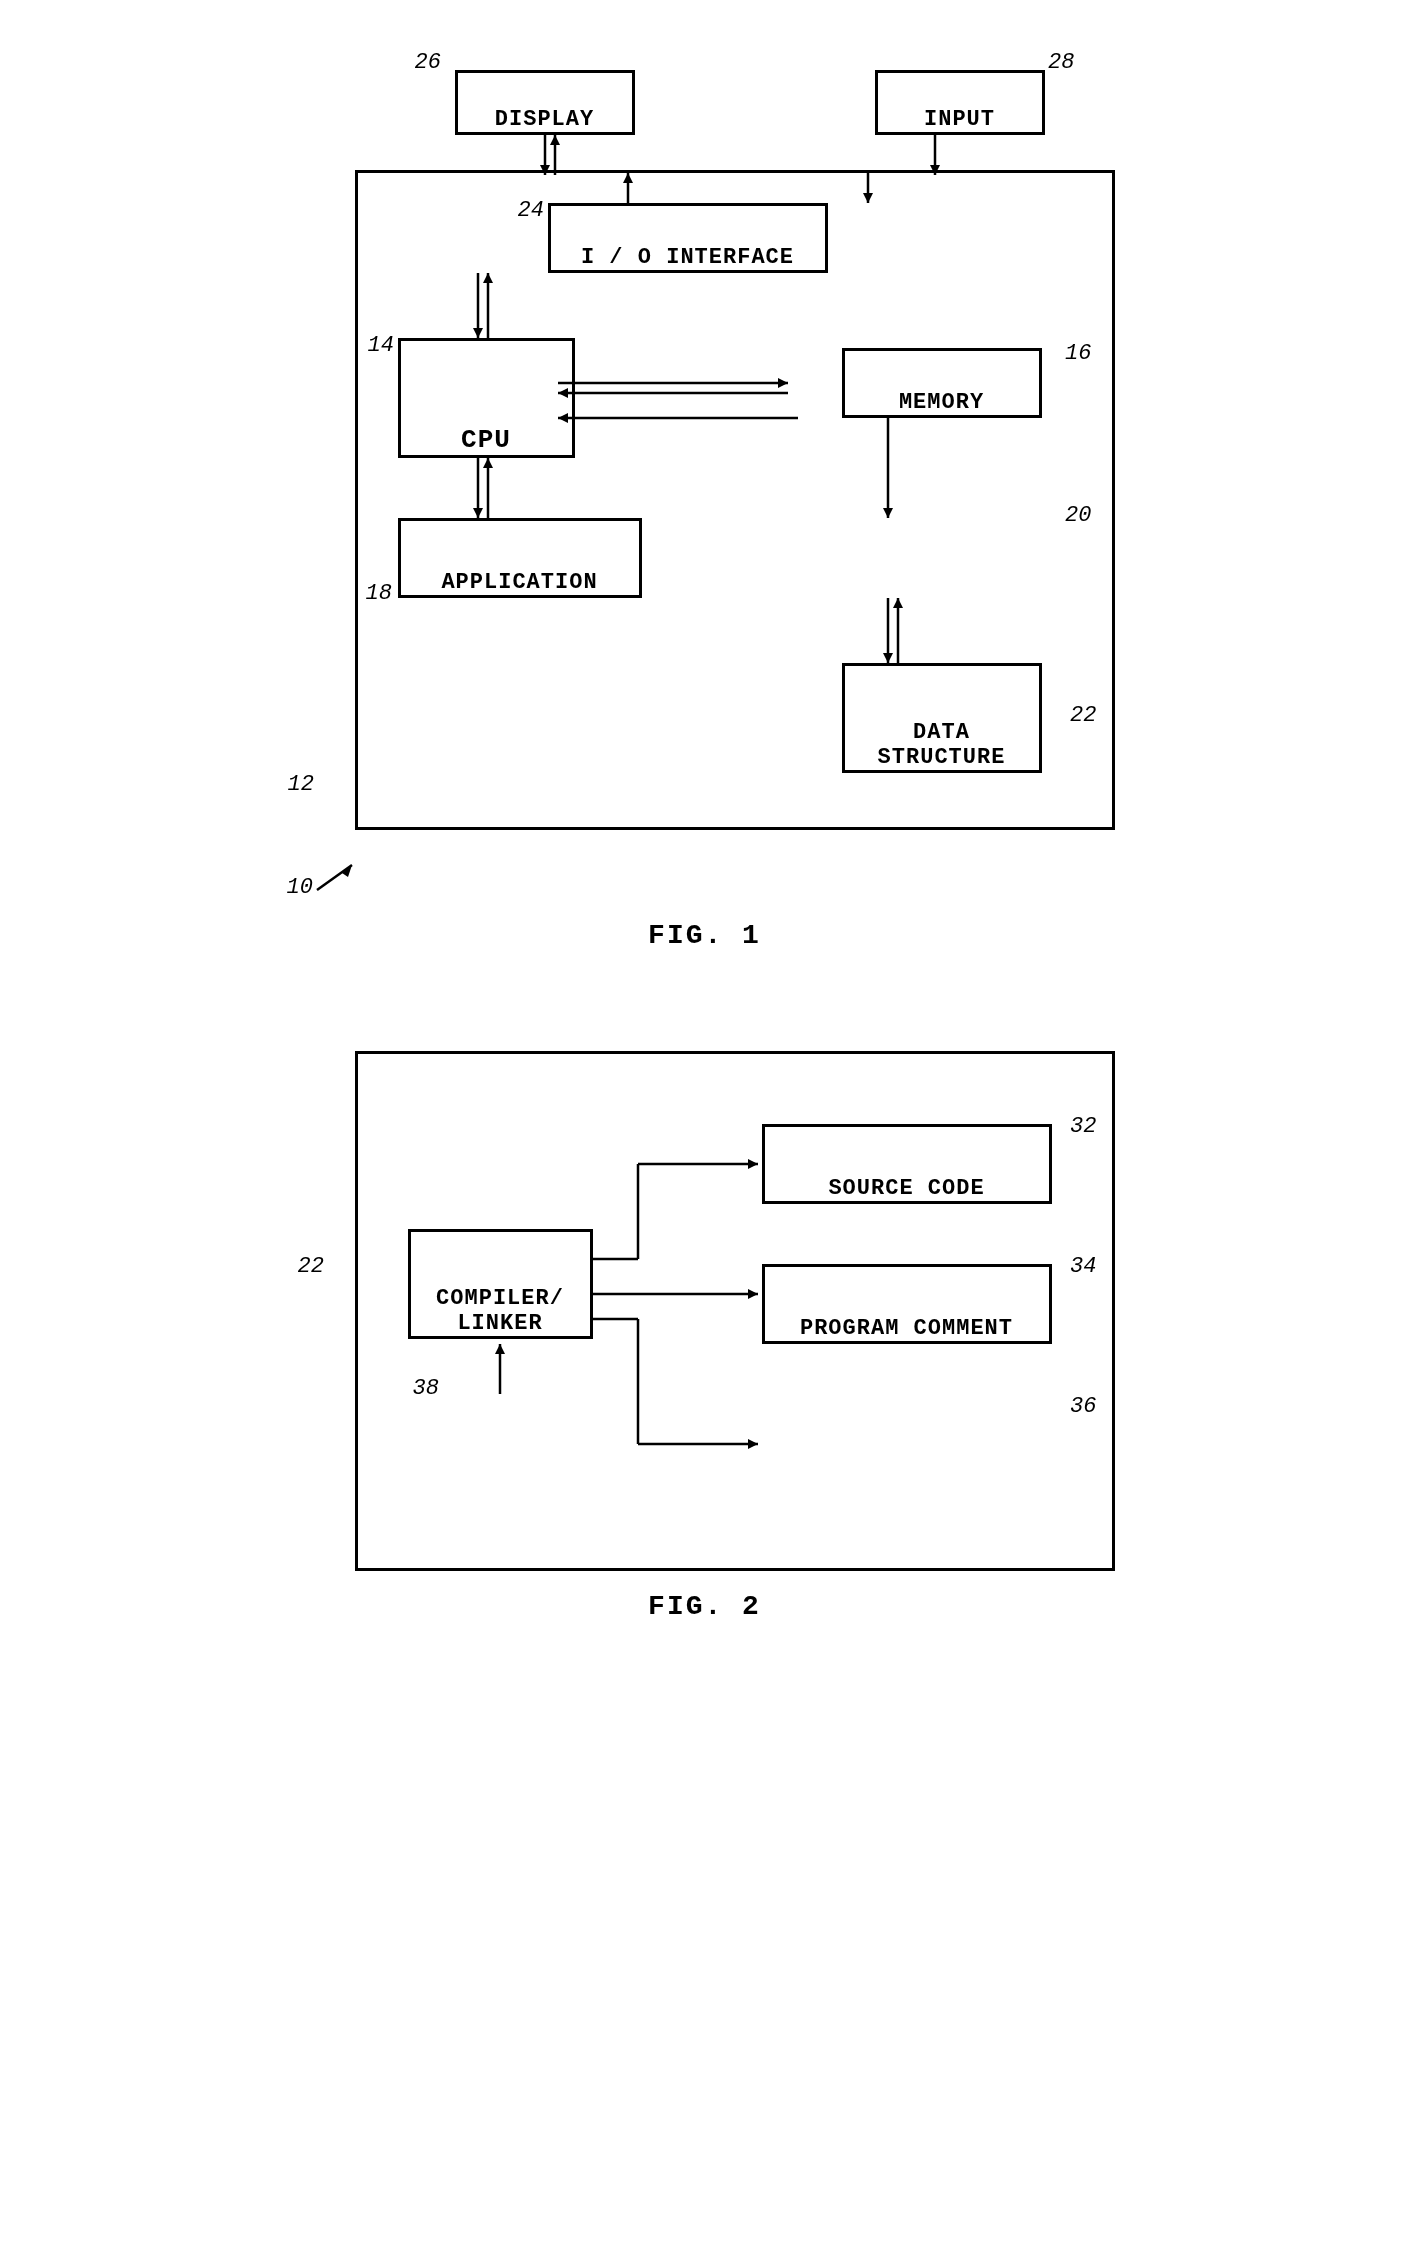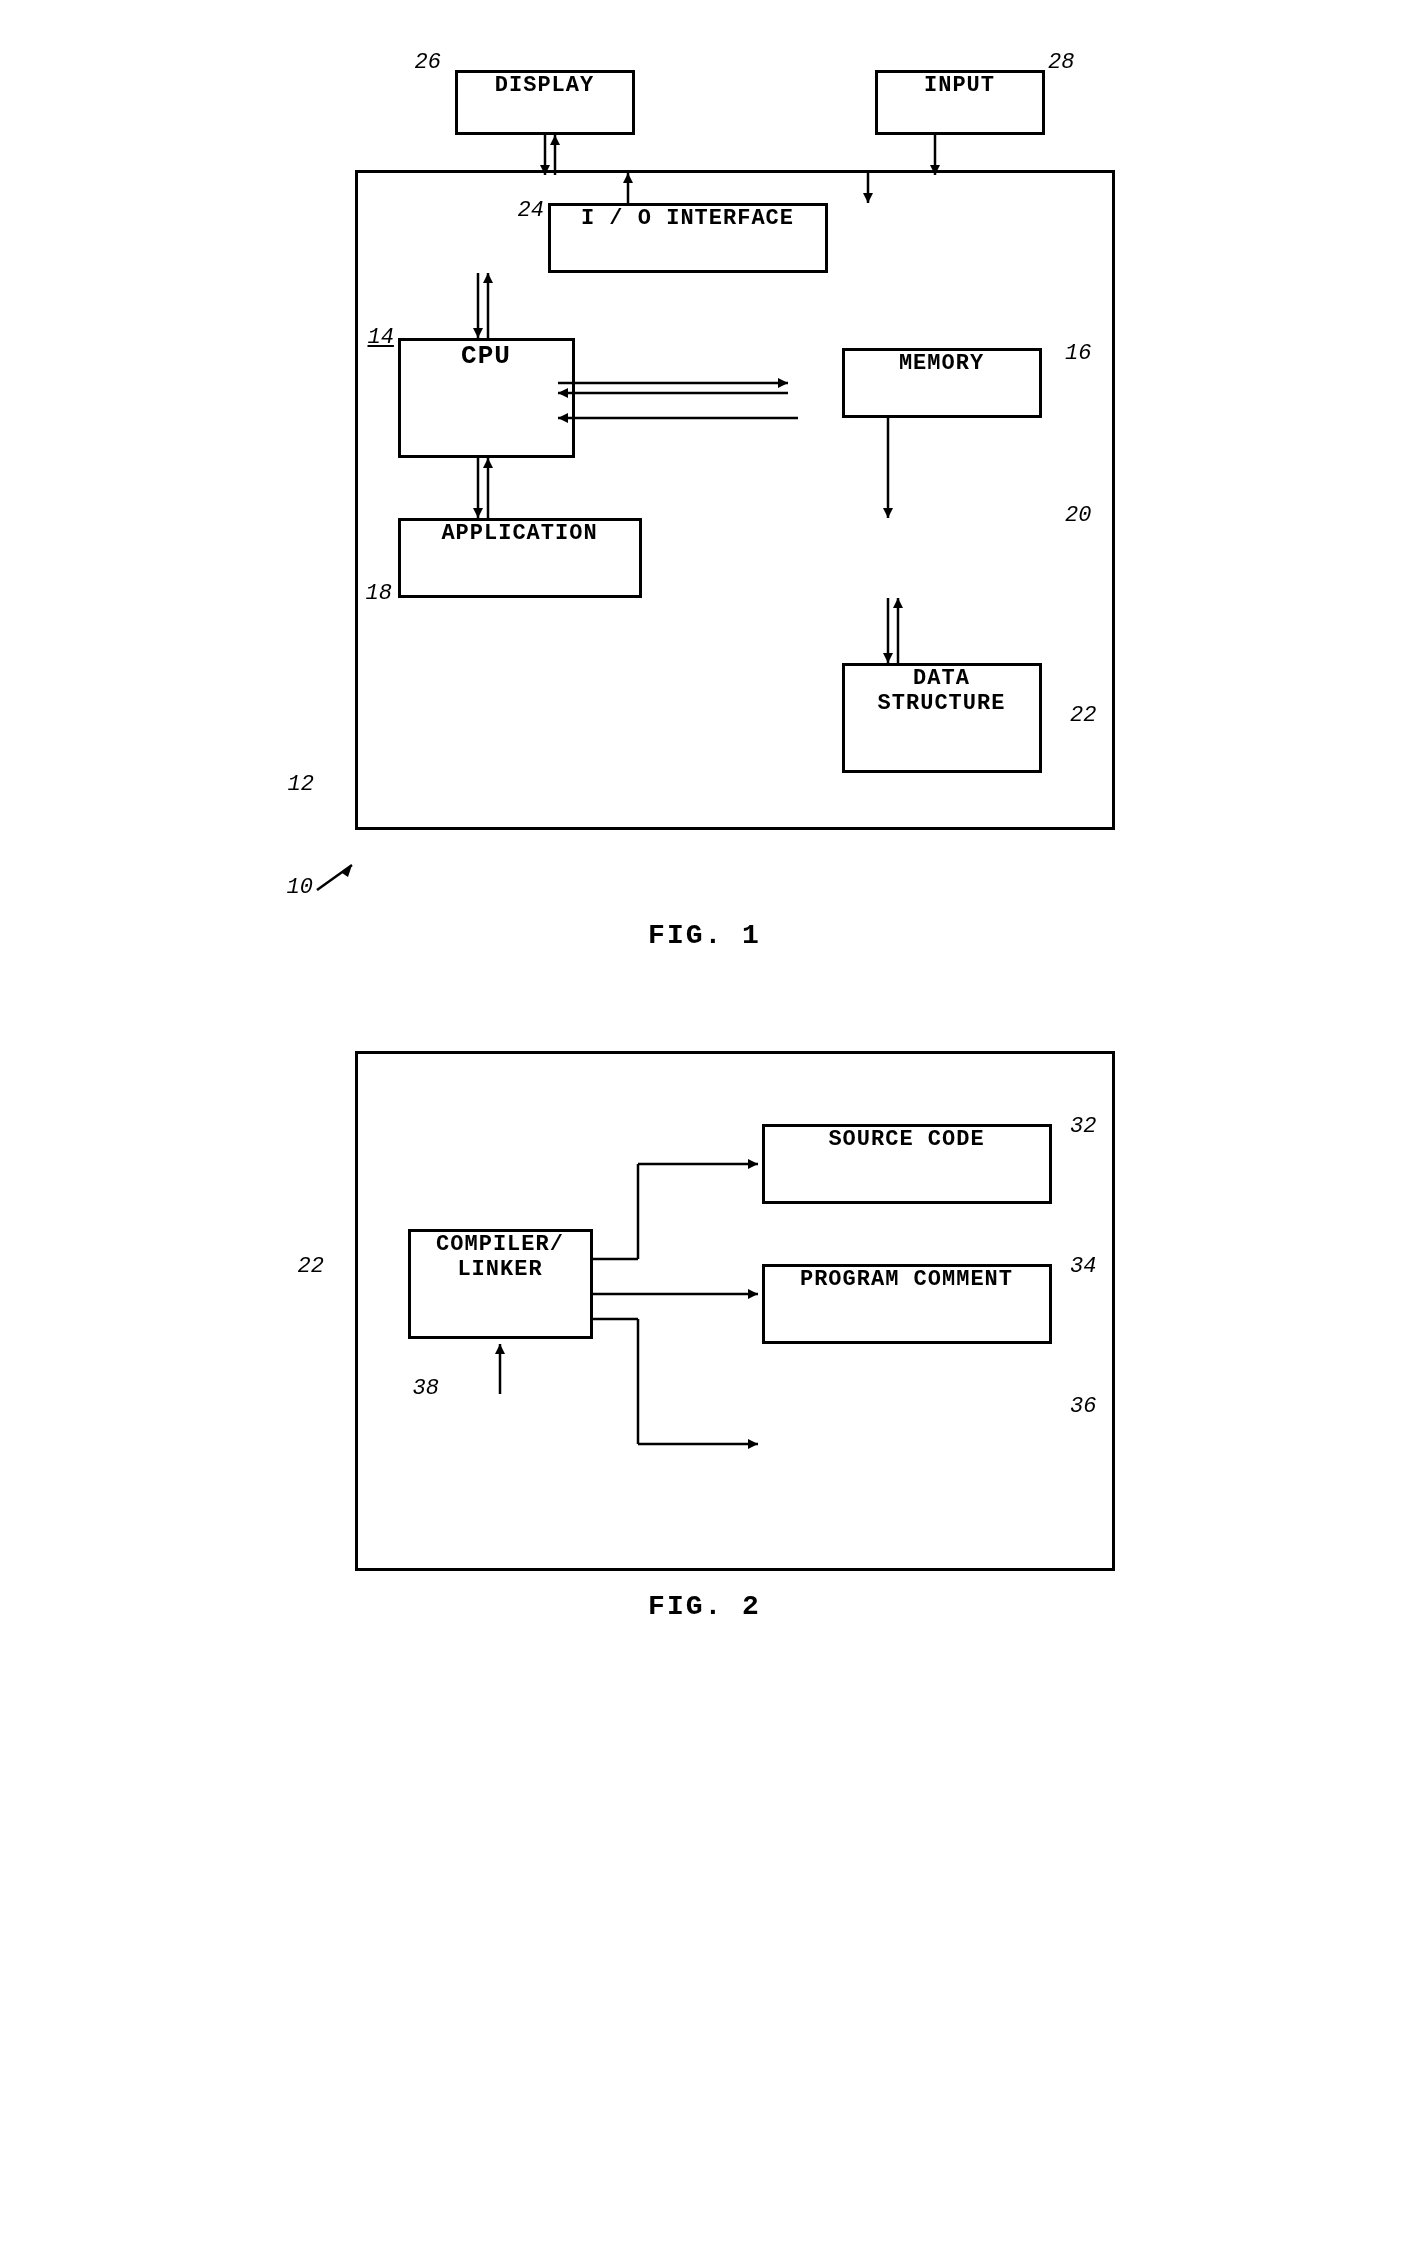--- a/index.html
+++ b/index.html
@@ -49,21 +49,21 @@
       margin-left: 80px;
       border: 3px solid #000;
       position: relative;
       padding: 20px;
     }
 
     .block {
       border: 3px solid #000;
       background: #fff;
       display: flex;
-      align-items: flex-start;
+      align-items: flex-end;
       justify-content: center;
       text-align: center;
       font-size: 22px;
       font-weight: bold;
       letter-spacing: 1px;
       position: absolute;
     }
 
     
     .display-block {
@@ -156,21 +156,21 @@
         <div class="block" style="position:absolute; top:30px; left:190px; width:280px; height:70px;">
           <span>I / O  INTERFACE</span>
         </div>
 
         <div class="ref-label" style="position:absolute; top:25px; left:160px;">24</div>
 
         <div class="block" style="position:absolute; top:165px; left:40px; width:177px; height:120px;">
           <span style="font-size:26px;">CPU</span>
         </div>
 
-        <div class="ref-label" style="position:absolute; top:152px; left:10px;text-decoration:underline;">14</div>
+        <div class="ref-label" style="position:absolute; top:160px; left:10px;">14</div>
 
         <div class="block" style="position:absolute; top:175px; right:70px; width:200px; height:70px;">
           <span>MEMORY</span>
         </div>
 
         <div class="ref-label" style="position:absolute; top:168px; right:20px;">16</div>
 
         <div class="block" style="position:absolute; top:345px; left:40px; width:244px; height:80px;">
           <span>APPLICATION</span>
         </div>

